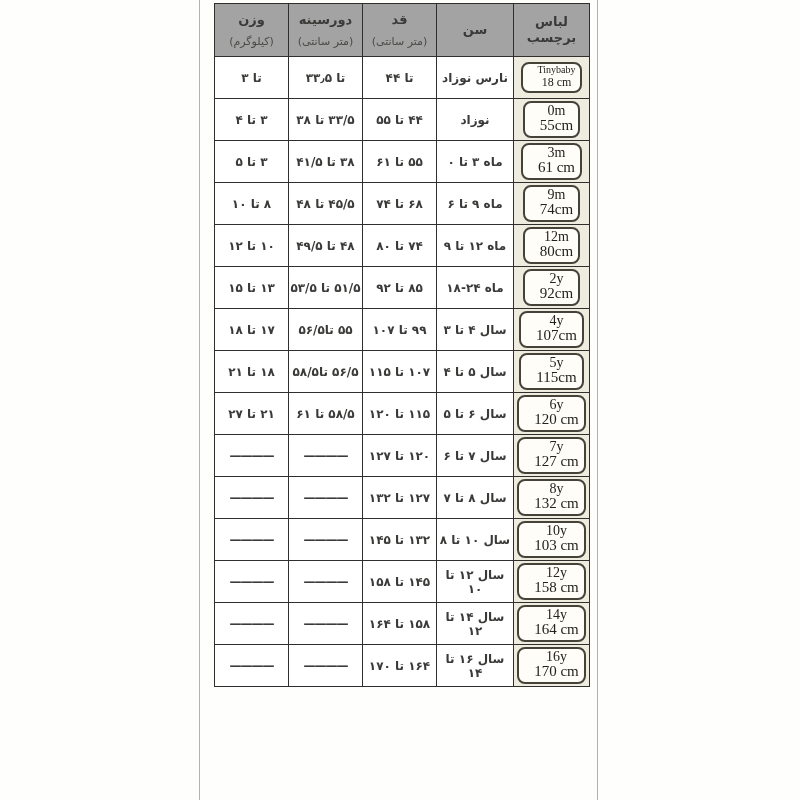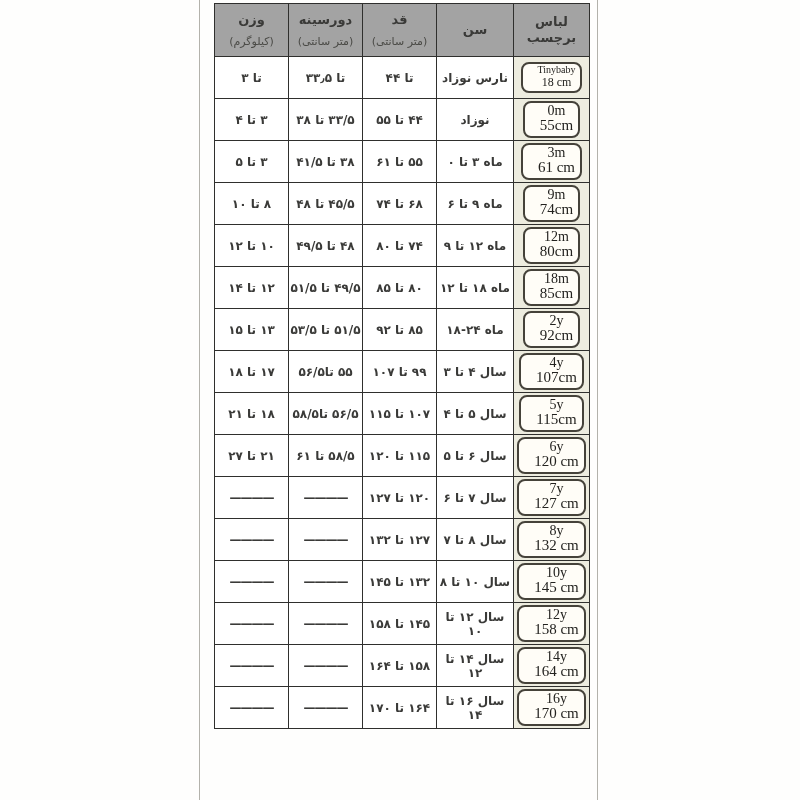--- a/index.html
+++ b/index.html
@@ -105,27 +105,20 @@
         <td>۸ تا ۱۰</td>
       </tr>
       <tr>
         <td class="label-cell"><div class="badge"><span class="l1">12m</span><span class="l2">80cm</span></div></td>
         <td>ماه ۱۲ تا ۹</td>
         <td>۷۴ تا ۸۰</td>
         <td>۴۸ تا ۴۹/۵</td>
         <td>۱۰ تا ۱۲</td>
       </tr>
       <tr>
-        <td class="label-cell"><div class="badge"><span class="l1">18m</span><span class="l2">85cm</span></div></td>
-        <td>ماه ۱۸ تا ۱۲</td>
-        <td>۸۰ تا ۸۵</td>
-        <td>۴۹/۵ تا ۵۱/۵</td>
-        <td>۱۲ تا ۱۴</td>
-      </tr>
-      <tr>
         <td class="label-cell"><div class="badge"><span class="l1">2y</span><span class="l2">92cm</span></div></td>
         <td>ماه ۲۴-۱۸</td>
         <td>۸۵ تا ۹۲</td>
         <td>۵۱/۵ تا ۵۳/۵</td>
         <td>۱۳ تا ۱۵</td>
       </tr>
       <tr>
         <td class="label-cell"><div class="badge"><span class="l1">4y</span><span class="l2">107cm</span></div></td>
         <td>سال ۴ تا ۳</td>
         <td>۹۹ تا ۱۰۷</td>
@@ -154,21 +147,21 @@
         <td class="dash-cell">————</td>
       </tr>
       <tr>
         <td class="label-cell"><div class="badge"><span class="l1">8y</span><span class="l2">132 cm</span></div></td>
         <td>سال ۸ تا ۷</td>
         <td>۱۲۷ تا ۱۳۲</td>
         <td class="dash-cell">————</td>
         <td class="dash-cell">————</td>
       </tr>
       <tr>
-        <td class="label-cell"><div class="badge"><span class="l1">10y</span><span class="l2">145 cm</span></div></td>
+        <td class="label-cell"><div class="badge"><span class="l1">10y</span><span class="l2">103 cm</span></div></td>
         <td>سال ۱۰ تا ۸</td>
         <td>۱۳۲ تا ۱۴۵</td>
         <td class="dash-cell">————</td>
         <td class="dash-cell">————</td>
       </tr>
       <tr>
         <td class="label-cell"><div class="badge"><span class="l1">12y</span><span class="l2">158 cm</span></div></td>
         <td>سال ۱۲ تا ۱۰</td>
         <td>۱۴۵ تا ۱۵۸</td>
         <td class="dash-cell">————</td>

